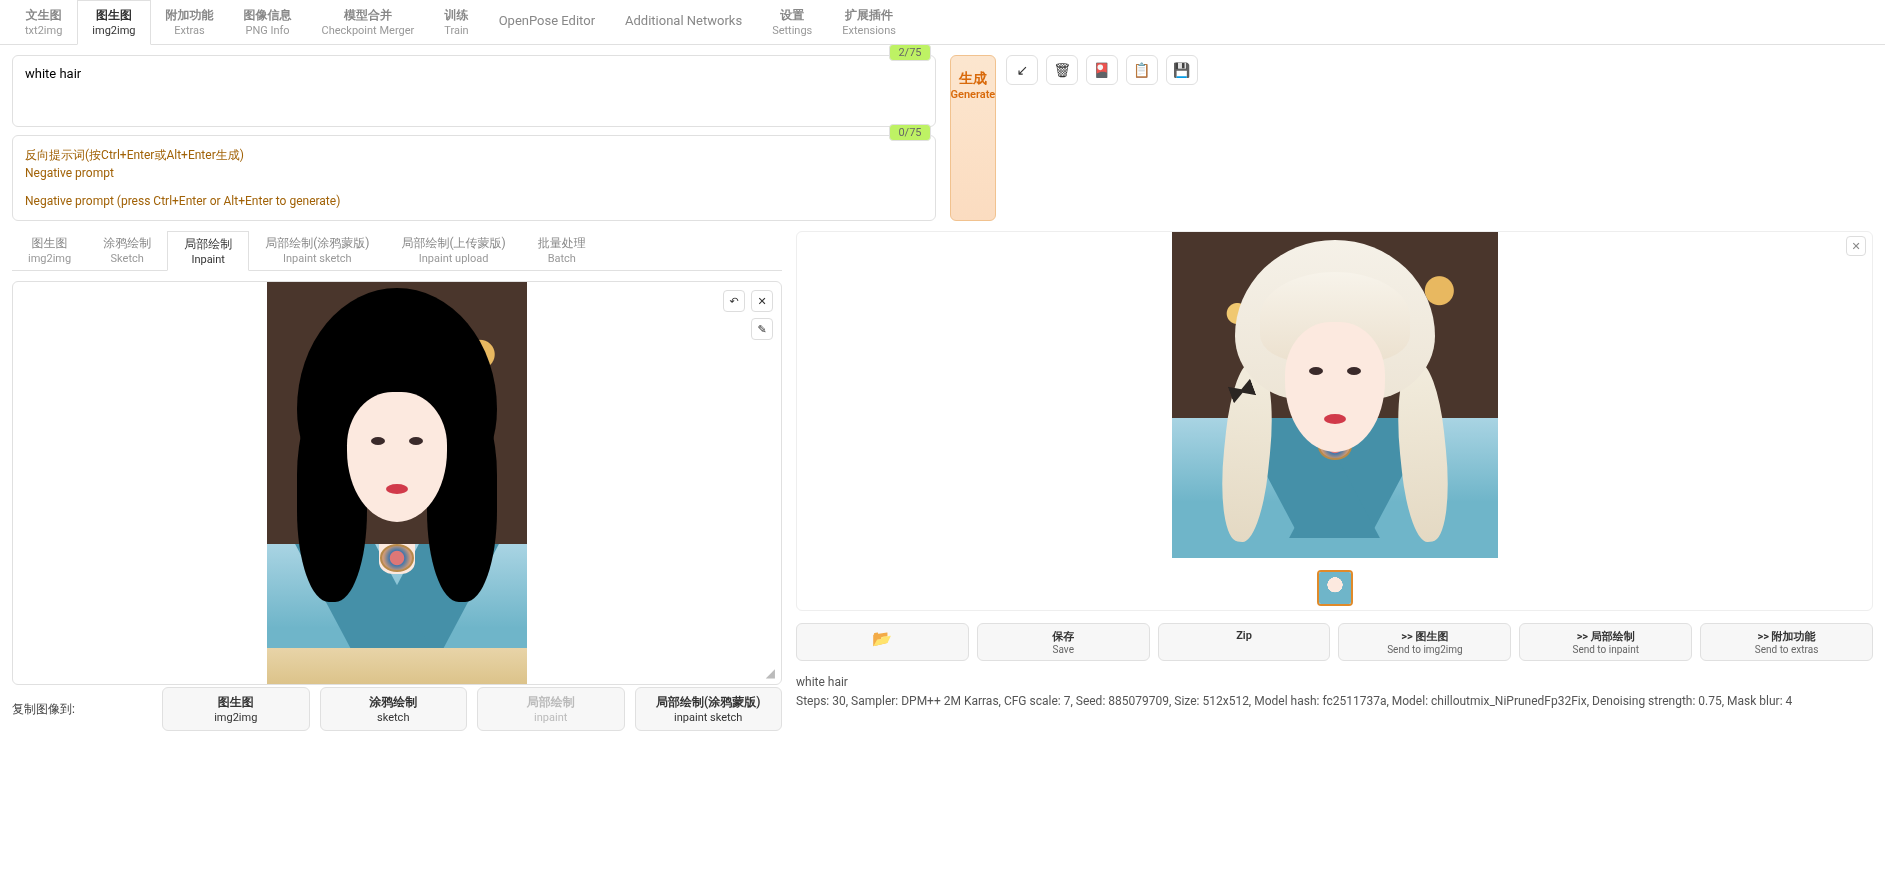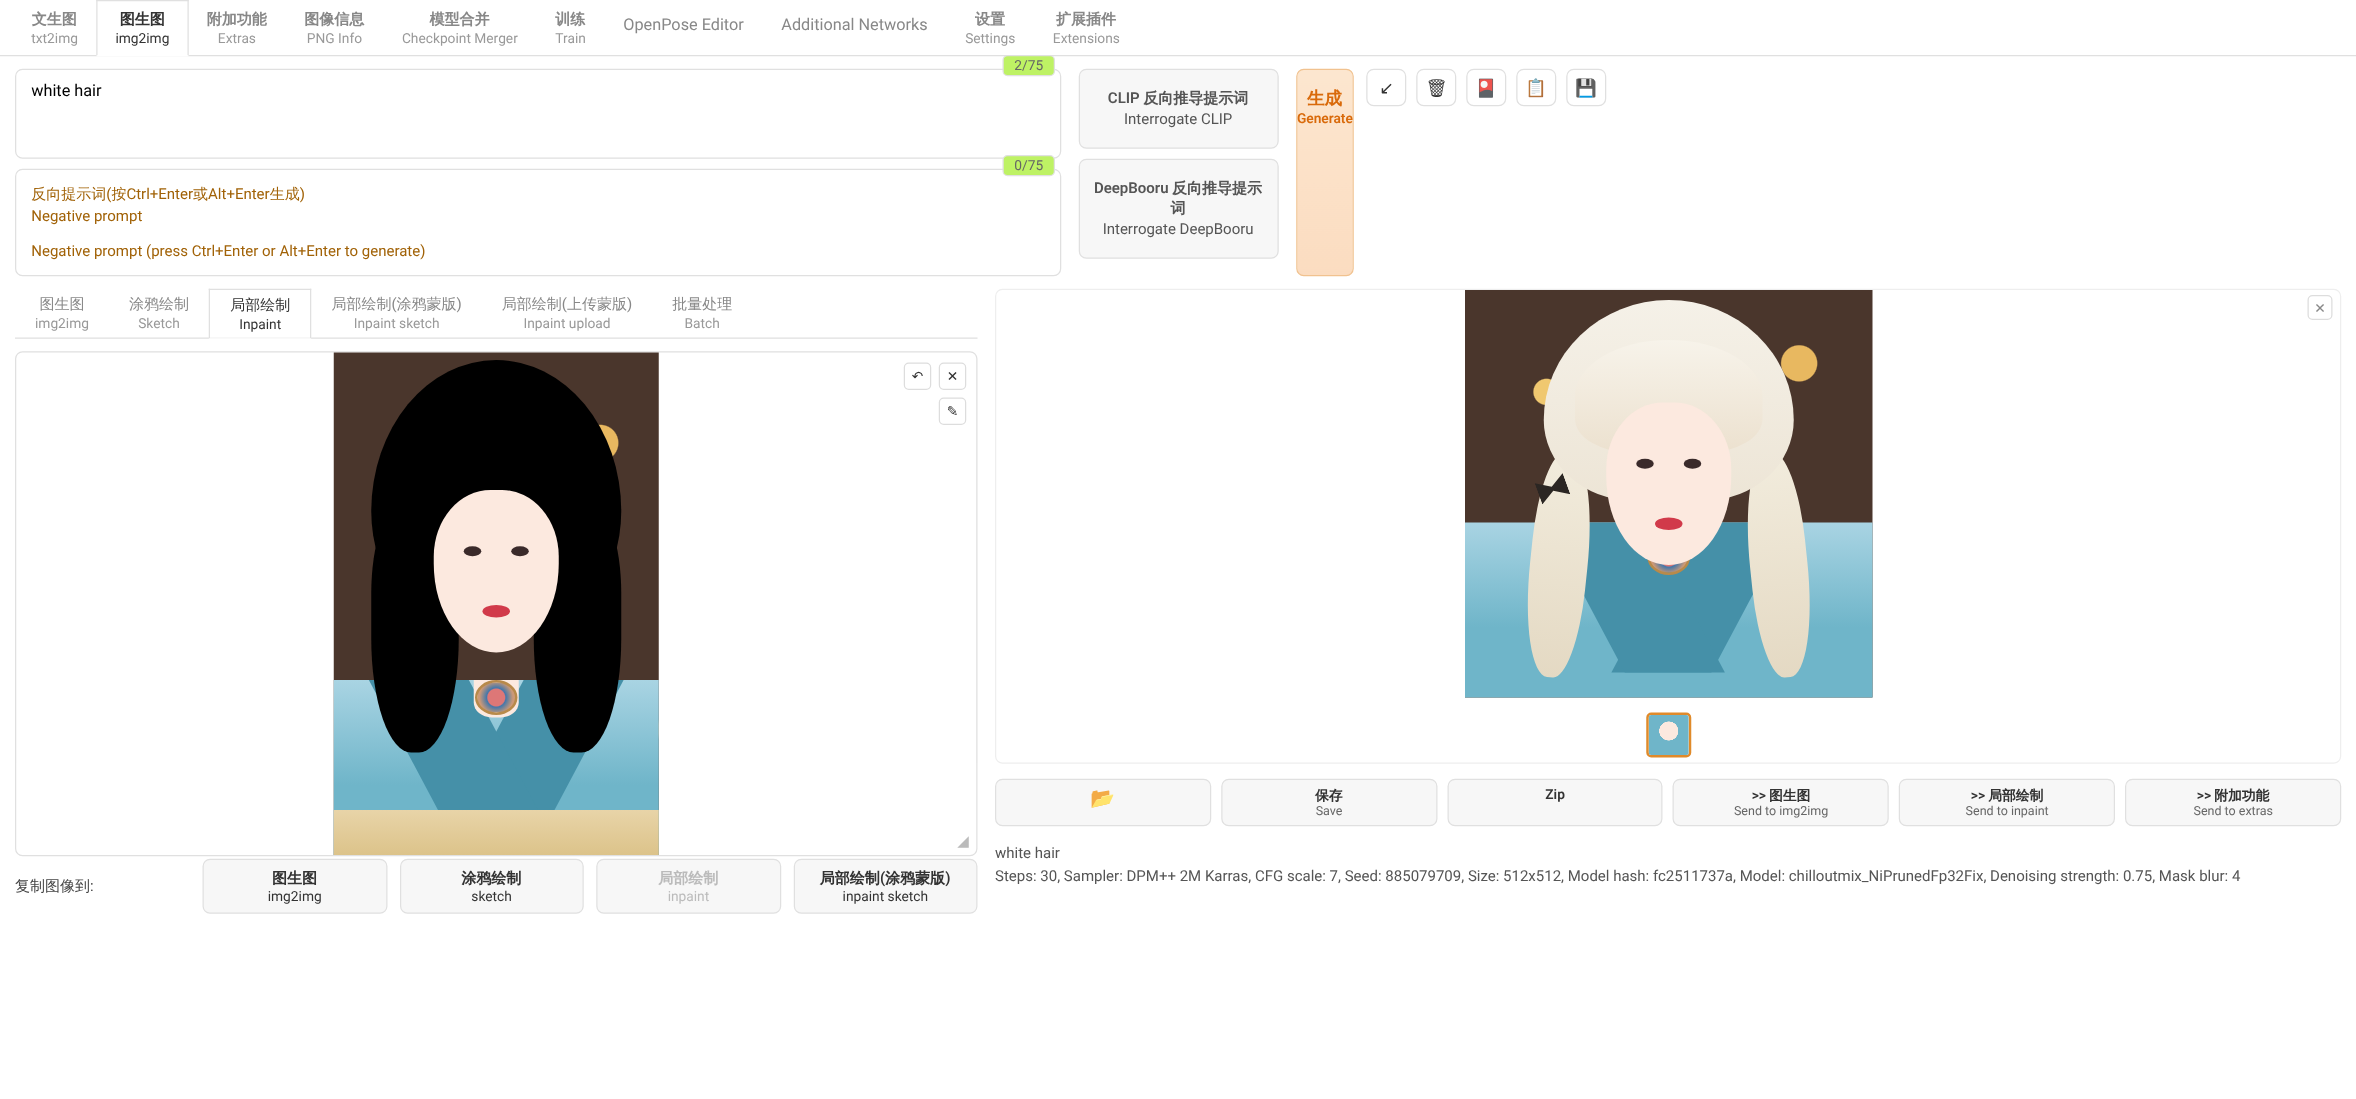--- a/index.html
+++ b/index.html
@@ -136,30 +136,20 @@
       <span class="token-count">2/75</span>
       <textarea style="">white hair</textarea>
     </div>
     <div class="prompt-box">
       <span class="token-count">0/75</span>
       <div class="neg-ph">反向提示词(按Ctrl+Enter或Alt+Enter生成)</div>
       <div class="neg-ph">Negative prompt</div>
       <div class="neg-ph" style="margin-top:10px">Negative prompt (press Ctrl+Enter or Alt+Enter to generate)</div>
     </div>
   </div>
-  <div class="side-col">
-    <div class="side-btn">
-      <span class="b">CLIP 反向推导提示词</span>
-      <span>Interrogate CLIP</span>
-    </div>
-    <div class="side-btn">
-      <span class="b">DeepBooru 反向推导提示词</span>
-      <span>Interrogate DeepBooru</span>
-    </div>
-  </div>
   <div class="gen-col">
     <div class="gen-btn">
       <span class="cn">生成</span>
       <span class="en">Generate</span>
     </div>
     <div class="tool-row">
       <div class="sq">↙</div>
       <div class="sq">🗑</div>
       <div class="sq">🎴</div>
       <div class="sq">📋</div>

